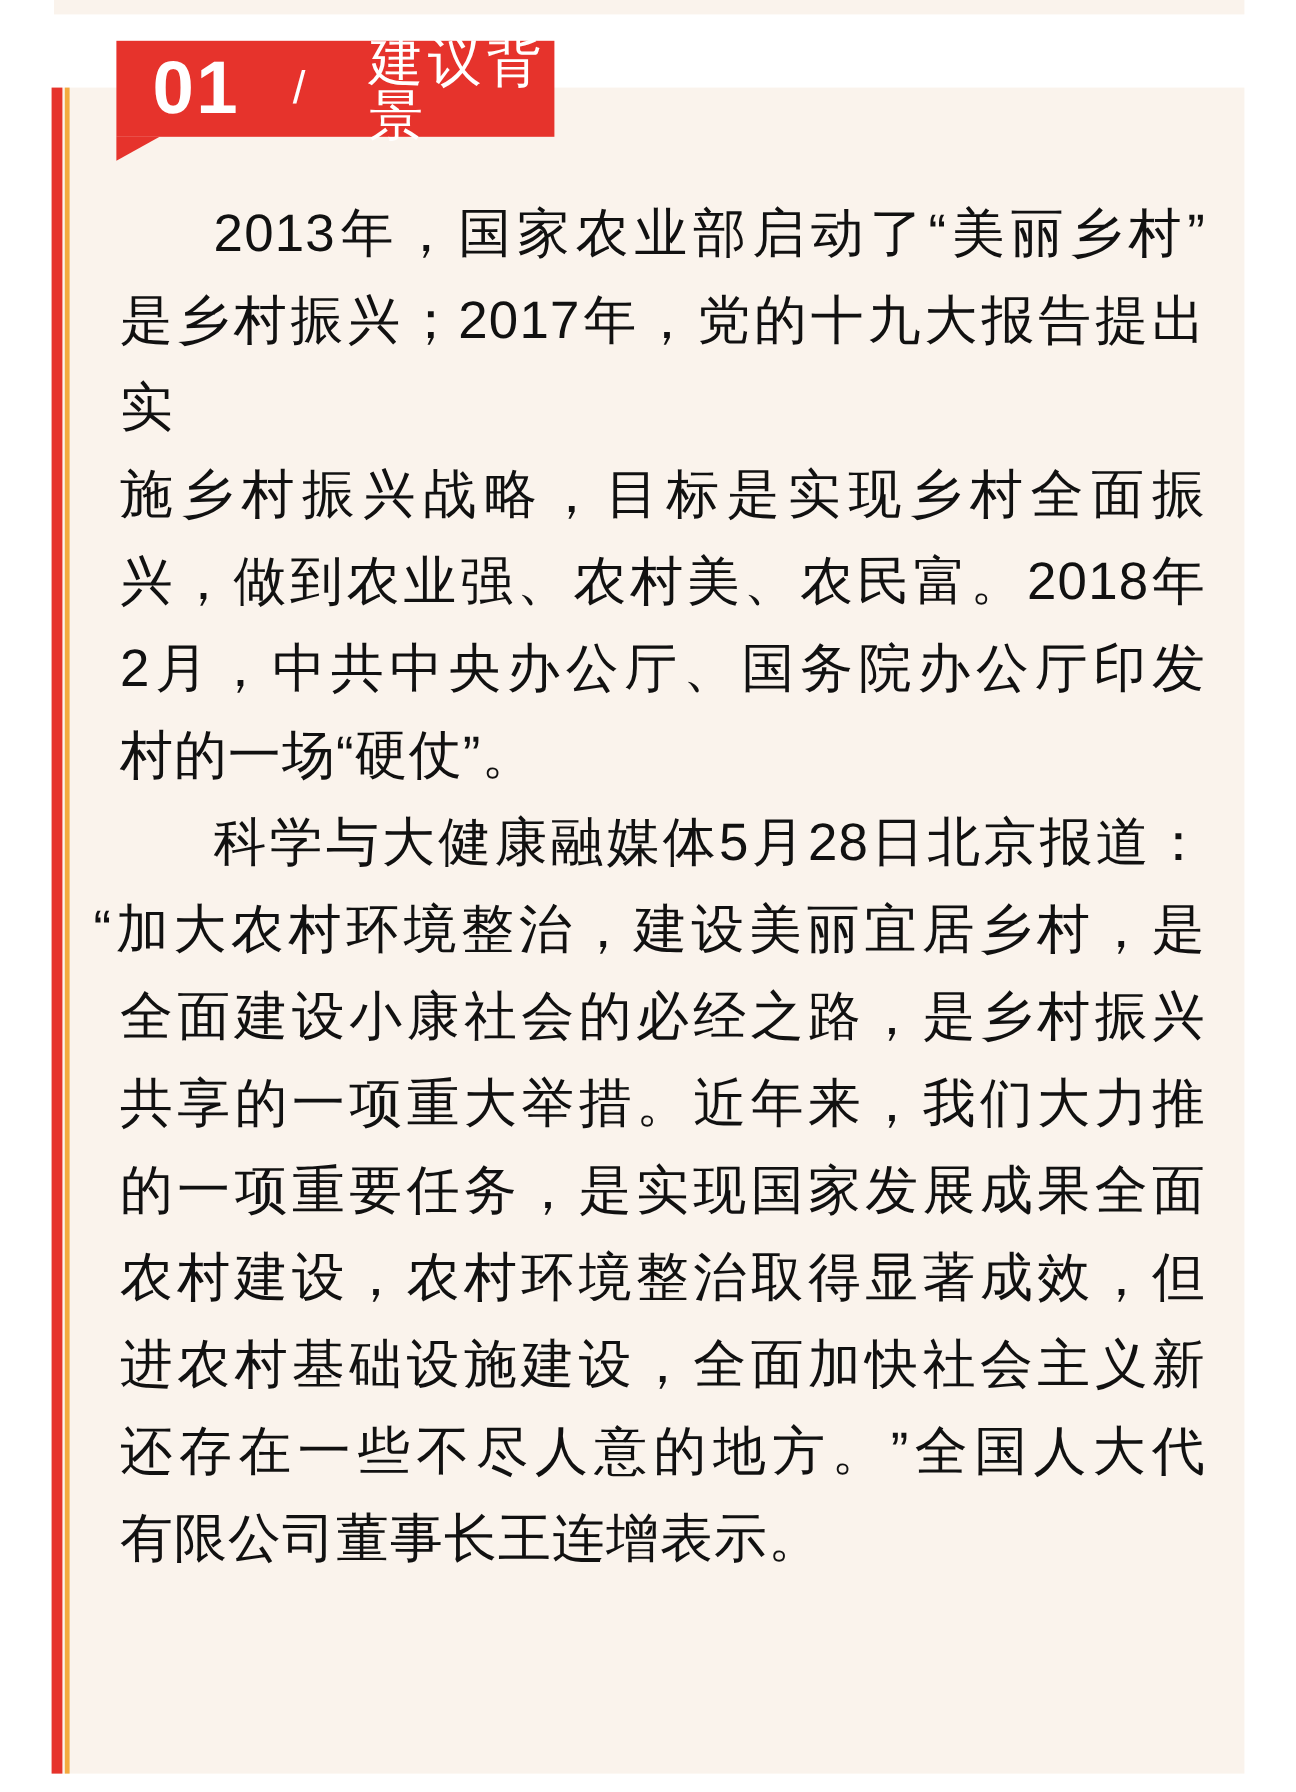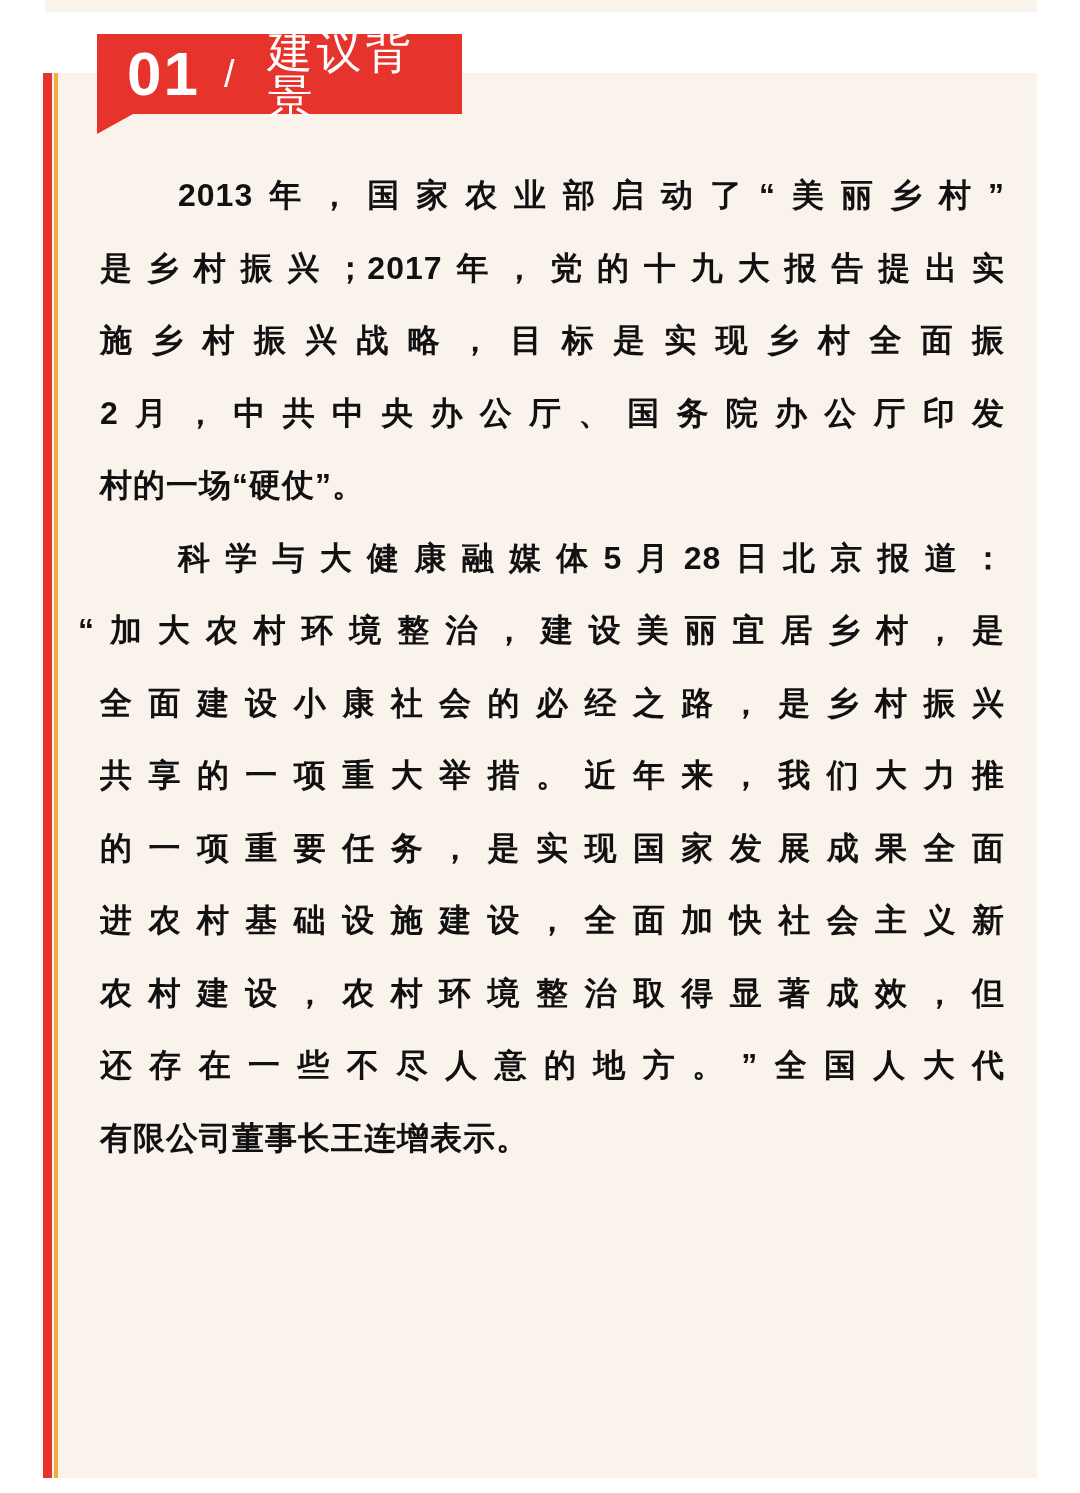--- a/index.html
+++ b/index.html
@@ -39,20 +39,21 @@
     position: absolute;
     left: 97px; top: 34px;
     width: 365px; height: 80px;
     background: #e6332c;
     color: #ffffff;
     display: flex;
     align-items: center;
     box-sizing: border-box;
     padding-left: 30px;
     z-index: 2;
+    gap: 20px;
   }
   .badge-number {
     font-size: 62px;
     font-weight: 800;
     letter-spacing: 2px;
     line-height: 1;
   }
   .badge-sep {
     font-size: 38px;
     font-weight: 400;
@@ -72,22 +73,22 @@
     width: 0; height: 0;
     border-top: 20px solid #e6332c;
     border-right: 36px solid transparent;
     z-index: 2;
   }
   .article {
     position: absolute;
     left: 100px; top: 159px;
     width: 905px;
     color: #111111;
-    font-size: 32px;
-    font-weight: 700;
+    font-size: 44px;
+    font-weight: 400;
     letter-spacing: 1px;
   }
   .line {
     line-height: 72.5px;
     text-align: justify;
     text-align-last: justify;
   }
   .line.indent { text-indent: 78px; }
   .line.hang { margin-left: -22px; width: 927px; }
   .line.end { text-align-last: left; }
@@ -106,24 +107,25 @@
   <span class="badge-number">01</span>
   <span class="badge-sep">/</span>
   <span class="badge-title">建议背景</span>
 </header>
 <div class="badge-fold"></div>
 
 <article class="article">
   <div class="line indent">2013年，国家农业部启动了“美丽乡村”</div>
   <div class="line">是乡村振兴；2017年，党的十九大报告提出实</div>
   <div class="line">施乡村振兴战略，目标是实现乡村全面振</div>
+  <div class="line">兴，做到农业强、农村美、农民富。2018年</div>
   <div class="line">2月，中共中央办公厅、国务院办公厅印发</div>
   <div class="line end">村的一场“硬仗”。</div>
   <div class="line indent">科学与大健康融媒体5月28日北京报道：</div>
   <div class="line hang">“加大农村环境整治，建设美丽宜居乡村，是</div>
   <div class="line">全面建设小康社会的必经之路，是乡村振兴</div>
   <div class="line">共享的一项重大举措。近年来，我们大力推</div>
   <div class="line">的一项重要任务，是实现国家发展成果全面</div>
+  <div class="line">农村建设，农村环境整治取得显著成效，但</div>
   <div class="line">进农村基础设施建设，全面加快社会主义新</div>
-  <div class="line">农村建设，农村环境整治取得显著成效，但</div>
   <div class="line">还存在一些不尽人意的地方。”全国人大代</div>
   <div class="line end">有限公司董事长王连增表示。</div>
 </article>
 
 </body></html>

